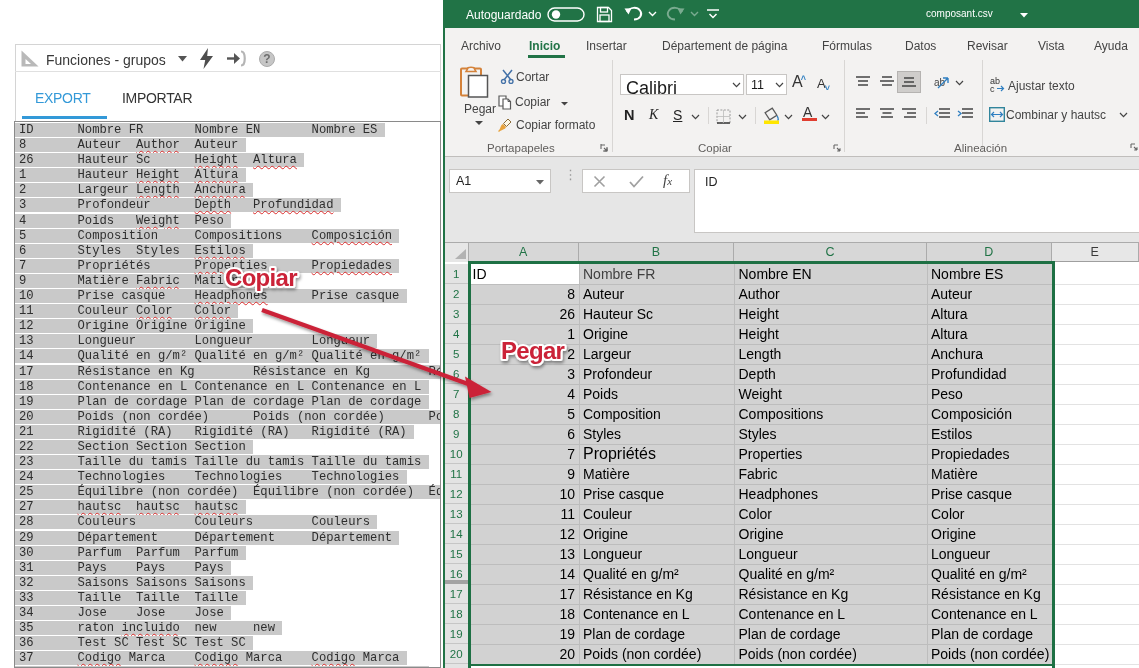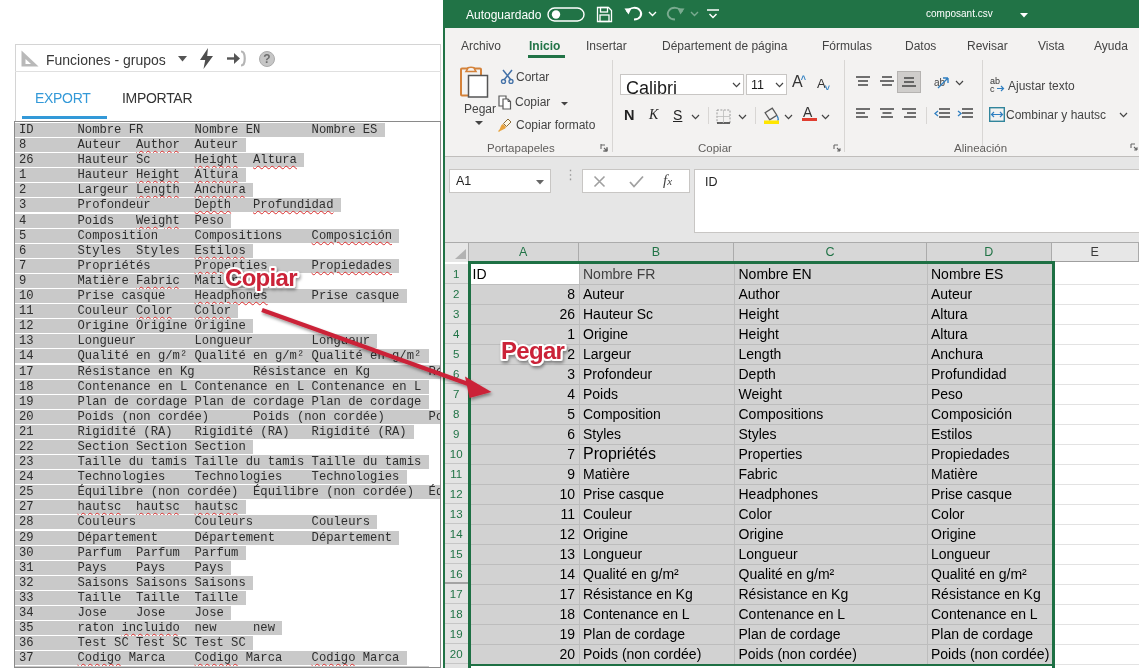--- a/index.html
+++ b/index.html
@@ -295,21 +295,21 @@
     <div class="abs" style="left:0px;top:122px;width:22.5px;height:20px;background:#e3e3e3;border-bottom:1px solid #c6c6c6;color:#217346;font-size:11.5px;text-align:center;line-height:20px;">6</div>
     <div class="abs" style="left:0px;top:142px;width:22.5px;height:20px;background:#e3e3e3;border-bottom:1px solid #c6c6c6;color:#217346;font-size:11.5px;text-align:center;line-height:20px;">7</div>
     <div class="abs" style="left:0px;top:162px;width:22.5px;height:20px;background:#e3e3e3;border-bottom:1px solid #c6c6c6;color:#217346;font-size:11.5px;text-align:center;line-height:20px;">8</div>
     <div class="abs" style="left:0px;top:182px;width:22.5px;height:20px;background:#e3e3e3;border-bottom:1px solid #c6c6c6;color:#217346;font-size:11.5px;text-align:center;line-height:20px;">9</div>
     <div class="abs" style="left:0px;top:202px;width:22.5px;height:20px;background:#e3e3e3;border-bottom:1px solid #c6c6c6;color:#217346;font-size:11.5px;text-align:center;line-height:20px;">10</div>
     <div class="abs" style="left:0px;top:222px;width:22.5px;height:20px;background:#e3e3e3;border-bottom:1px solid #c6c6c6;color:#217346;font-size:11.5px;text-align:center;line-height:20px;">11</div>
     <div class="abs" style="left:0px;top:242px;width:22.5px;height:20px;background:#e3e3e3;border-bottom:1px solid #c6c6c6;color:#217346;font-size:11.5px;text-align:center;line-height:20px;">12</div>
     <div class="abs" style="left:0px;top:262px;width:22.5px;height:20px;background:#e3e3e3;border-bottom:1px solid #c6c6c6;color:#217346;font-size:11.5px;text-align:center;line-height:20px;">13</div>
     <div class="abs" style="left:0px;top:282px;width:22.5px;height:20px;background:#e3e3e3;border-bottom:1px solid #c6c6c6;color:#217346;font-size:11.5px;text-align:center;line-height:20px;">14</div>
     <div class="abs" style="left:0px;top:302px;width:22.5px;height:20px;background:#e3e3e3;border-bottom:1px solid #c6c6c6;color:#217346;font-size:11.5px;text-align:center;line-height:20px;">15</div>
-    <div class="abs" style="left:0px;top:322px;width:22.5px;height:20px;background:#e3e3e3;border-bottom:2px solid #a3a3a3;color:#217346;font-size:11.5px;text-align:center;line-height:20px;">16</div>
+    <div class="abs" style="left:0px;top:322px;width:22.5px;height:20px;background:#e3e3e3;border-bottom:4px solid #a3a3a3;color:#217346;font-size:11.5px;text-align:center;line-height:20px;">16</div>
     <div class="abs" style="left:0px;top:342px;width:22.5px;height:20px;background:#e3e3e3;border-bottom:1px solid #c6c6c6;color:#217346;font-size:11.5px;text-align:center;line-height:20px;">17</div>
     <div class="abs" style="left:0px;top:362px;width:22.5px;height:20px;background:#e3e3e3;border-bottom:1px solid #c6c6c6;color:#217346;font-size:11.5px;text-align:center;line-height:20px;">18</div>
     <div class="abs" style="left:0px;top:382px;width:22.5px;height:20px;background:#e3e3e3;border-bottom:1px solid #c6c6c6;color:#217346;font-size:11.5px;text-align:center;line-height:20px;">19</div>
     <div class="abs" style="left:0px;top:402px;width:22.5px;height:20px;background:#e3e3e3;border-bottom:1px solid #c6c6c6;color:#217346;font-size:11.5px;text-align:center;line-height:20px;">20</div>
     <div class="abs" style="left:0px;top:422px;width:22.5px;height:4.5px;background:#e3e3e3;"></div>
     <div class="abs" style="left:23.5px;top:22px;width:583.0px;height:400px;background:#d2d2d2;"></div>
     <div class="abs" style="left:23.5px;top:22px;width:110.5px;height:20px;background:#fff;"></div>
     <div class="abs" style="left:23.5px;top:42px;width:583.0px;height:1px;background:#bdbdbd;"></div>
     <div class="abs" style="left:23.5px;top:62px;width:583.0px;height:1px;background:#bdbdbd;"></div>
     <div class="abs" style="left:23.5px;top:82px;width:583.0px;height:1px;background:#bdbdbd;"></div>

